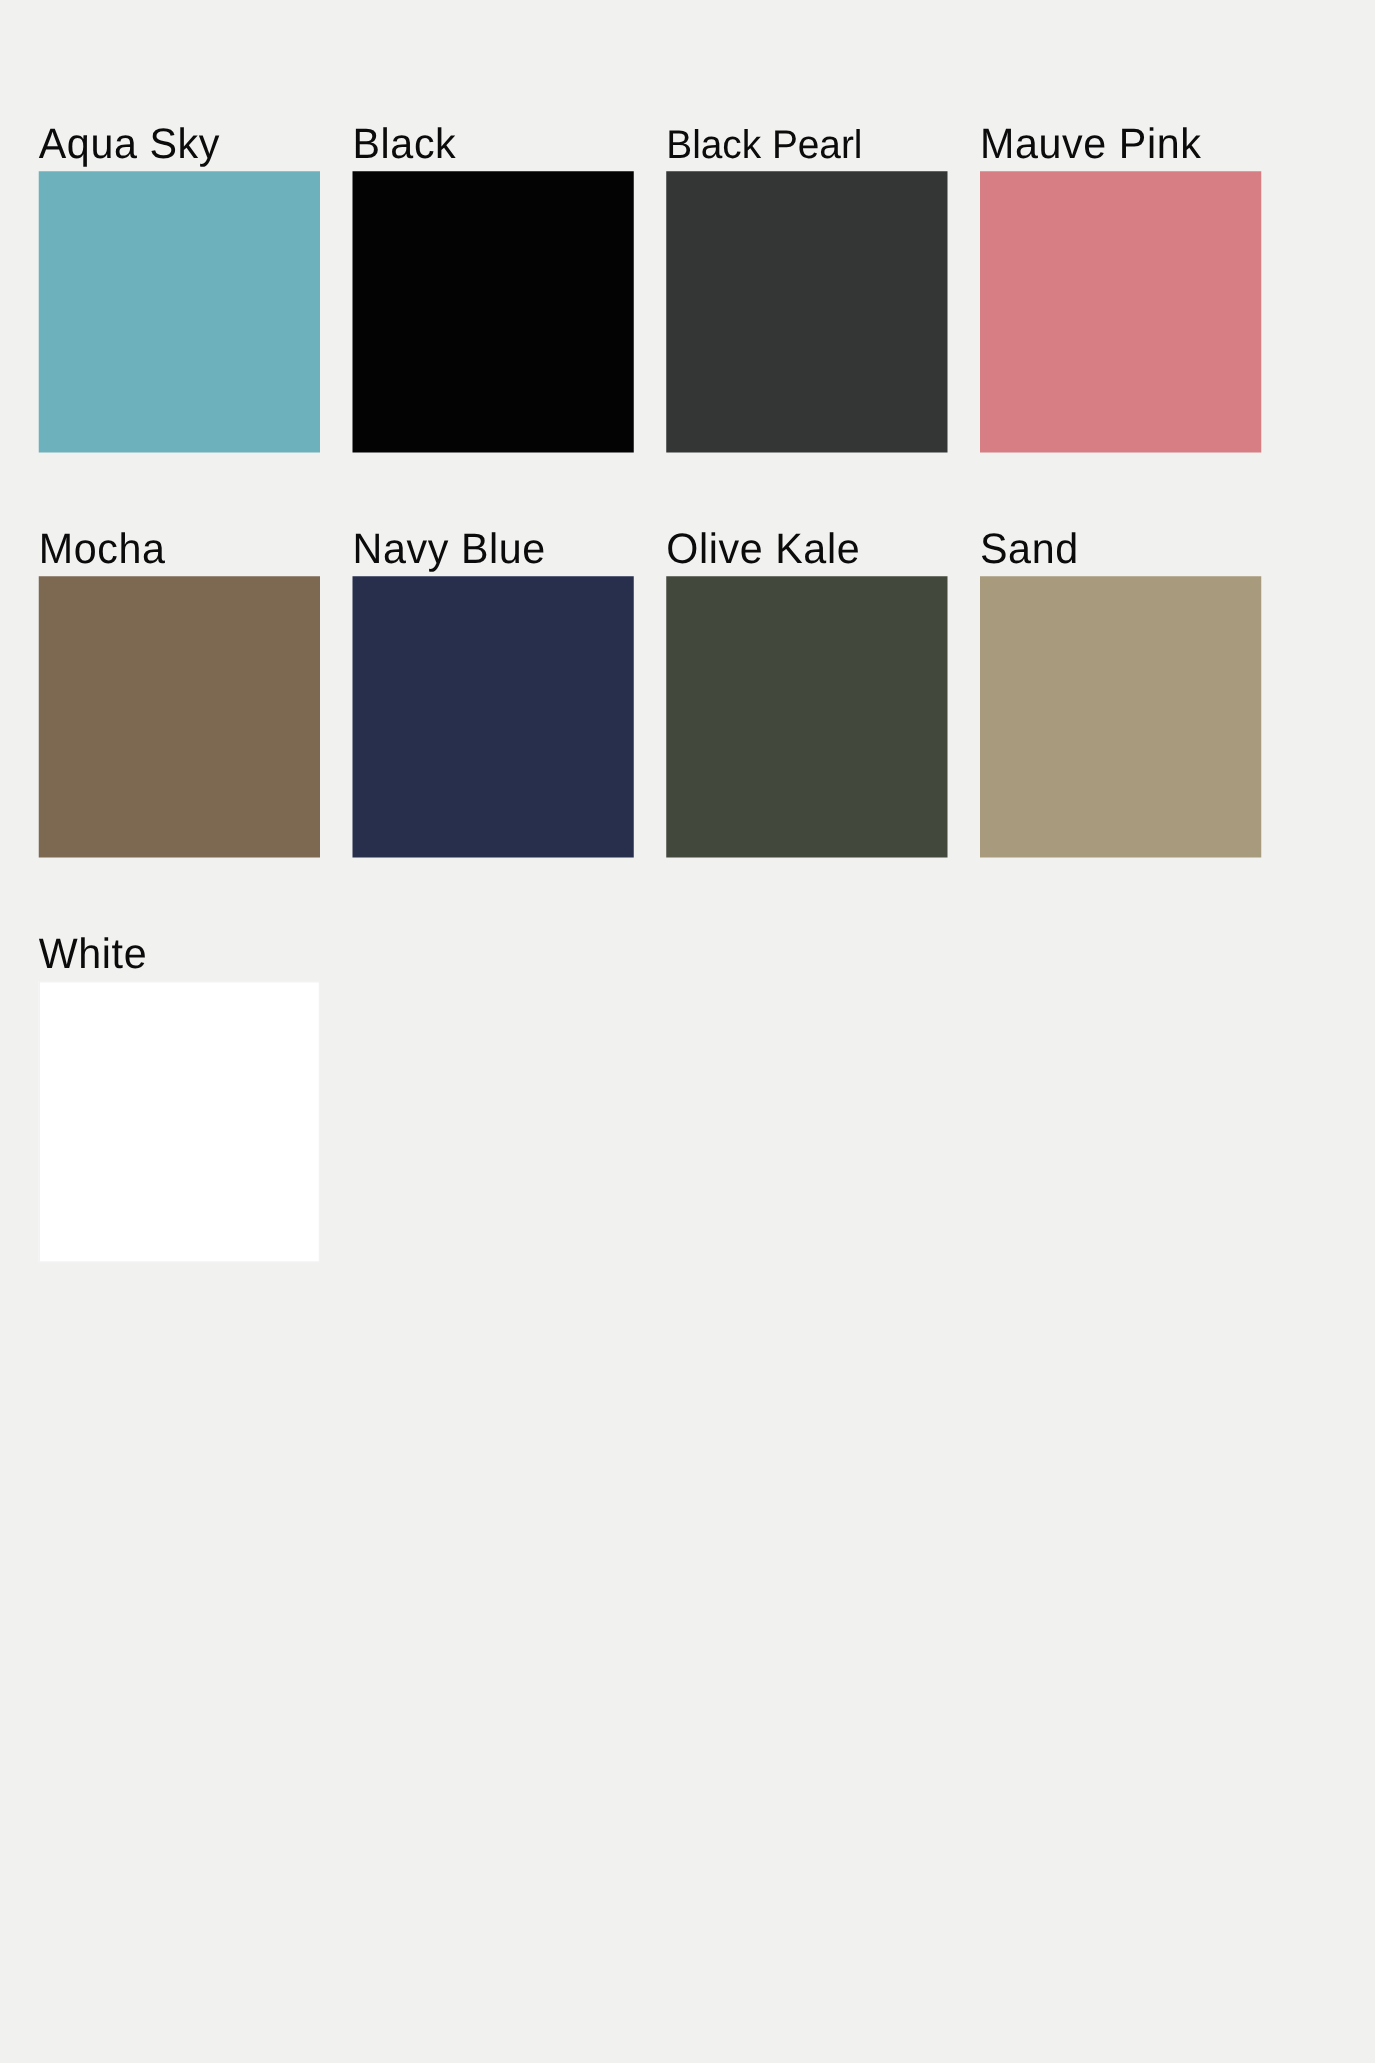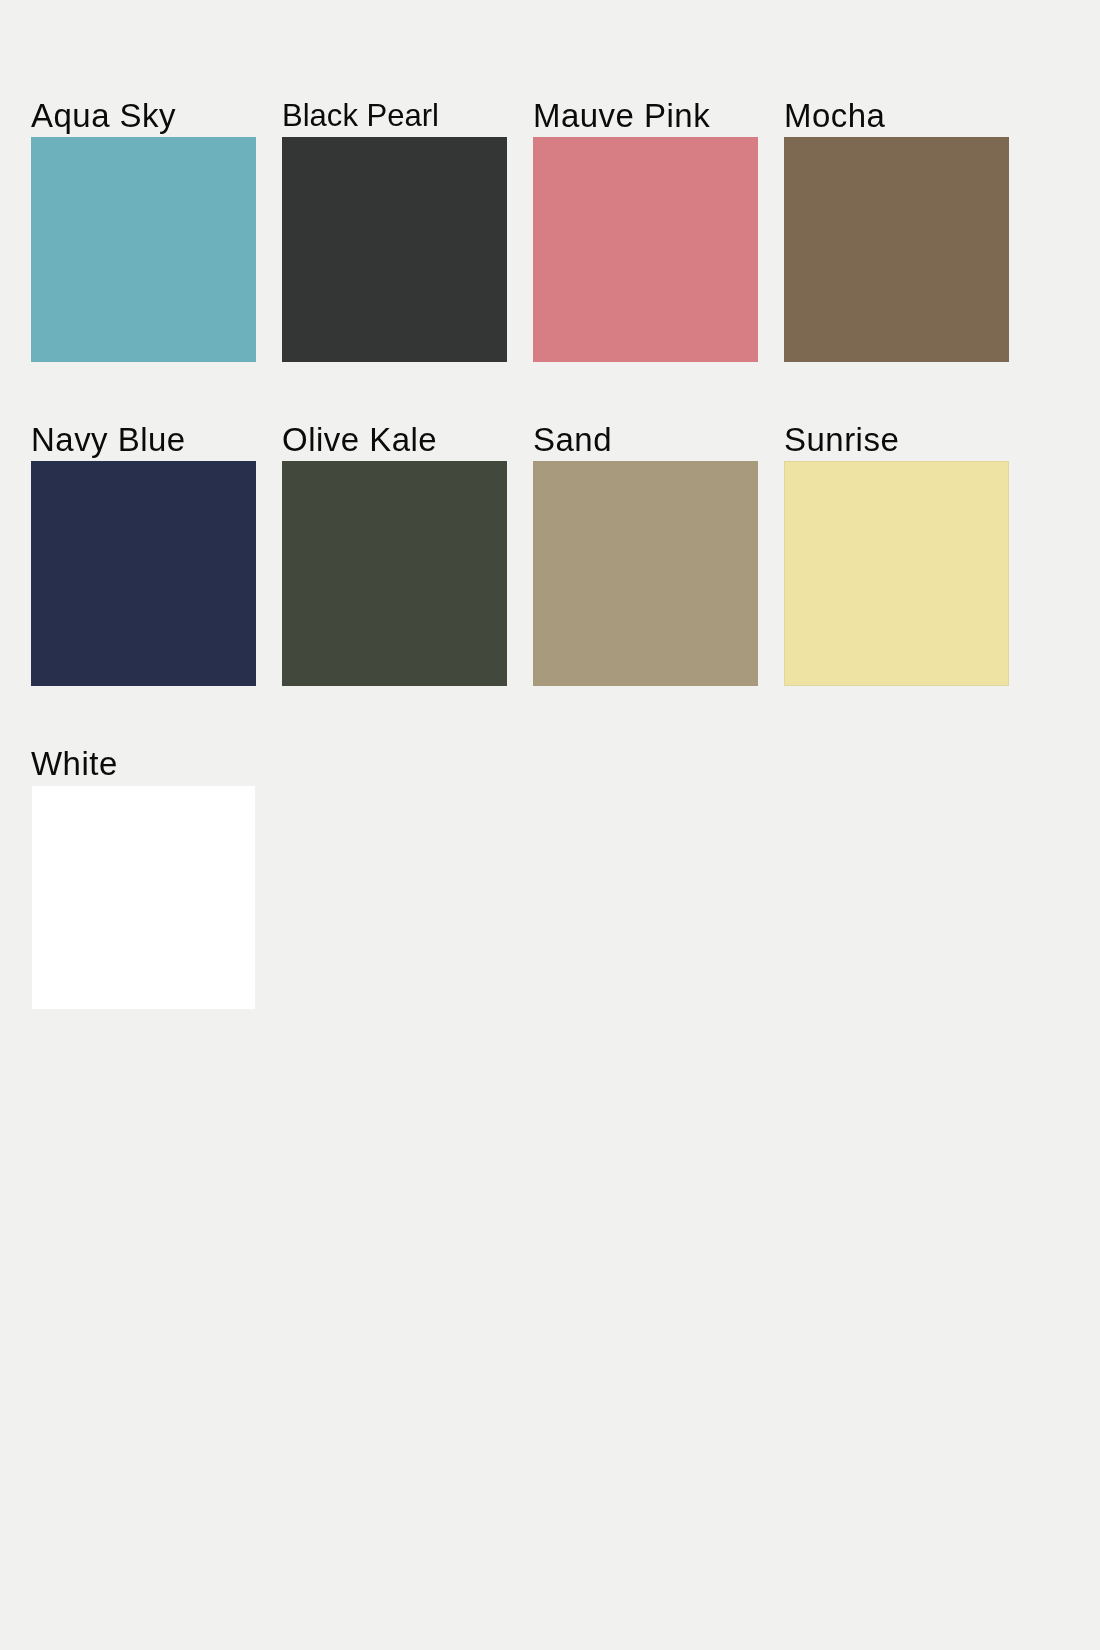--- a/index.html
+++ b/index.html
@@ -74,20 +74,24 @@
 </head>
 <body>
 
 <div id="palette-canvas">
   <div class="swatch-grid">
       <div class="swatch-cell">
         <div class="swatch-label">Aqua Sky</div>
         <div class="swatch-chip" style="background-color: rgb(109, 177, 188);"></div>
       </div>
       <div class="swatch-cell">
+        <div class="swatch-label">Black</div>
+        <div class="swatch-chip" style="background-color: rgb(3, 3, 3);"></div>
+      </div>
+      <div class="swatch-cell">
         <div class="swatch-label label-wide">Black Pearl</div>
         <div class="swatch-chip" style="background-color: rgb(51, 54, 52);"></div>
       </div>
       <div class="swatch-cell">
         <div class="swatch-label">Mauve Pink</div>
         <div class="swatch-chip" style="background-color: rgb(214, 126, 132);"></div>
       </div>
       <div class="swatch-cell">
         <div class="swatch-label">Mocha</div>
         <div class="swatch-chip" style="background-color: rgb(125, 104, 82);"></div>
@@ -98,21 +102,17 @@
       </div>
       <div class="swatch-cell">
         <div class="swatch-label">Olive Kale</div>
         <div class="swatch-chip" style="background-color: rgb(67, 72, 60);"></div>
       </div>
       <div class="swatch-cell">
         <div class="swatch-label">Sand</div>
         <div class="swatch-chip" style="background-color: rgb(168, 155, 125);"></div>
       </div>
       <div class="swatch-cell">
-        <div class="swatch-label">Sunrise</div>
-        <div class="swatch-chip has-border" style="background-color: rgb(239, 227, 164);"></div>
-      </div>
-      <div class="swatch-cell">
         <div class="swatch-label">White</div>
         <div class="swatch-chip has-border" style="background-color: rgb(255, 255, 255);"></div>
       </div>
     </div>
 </div>
 
 </body></html>

